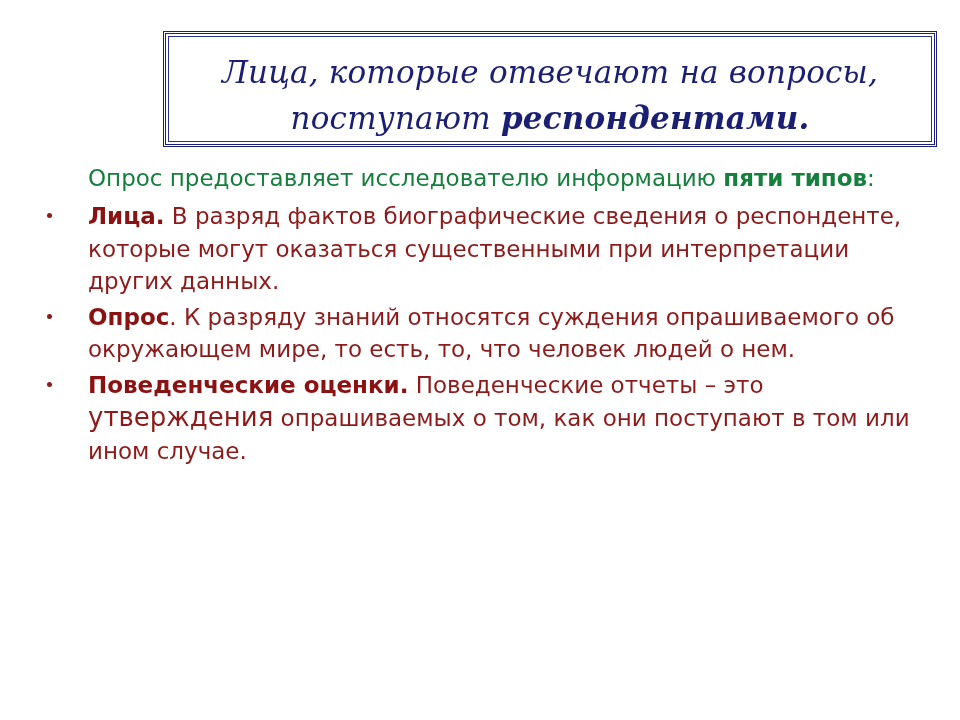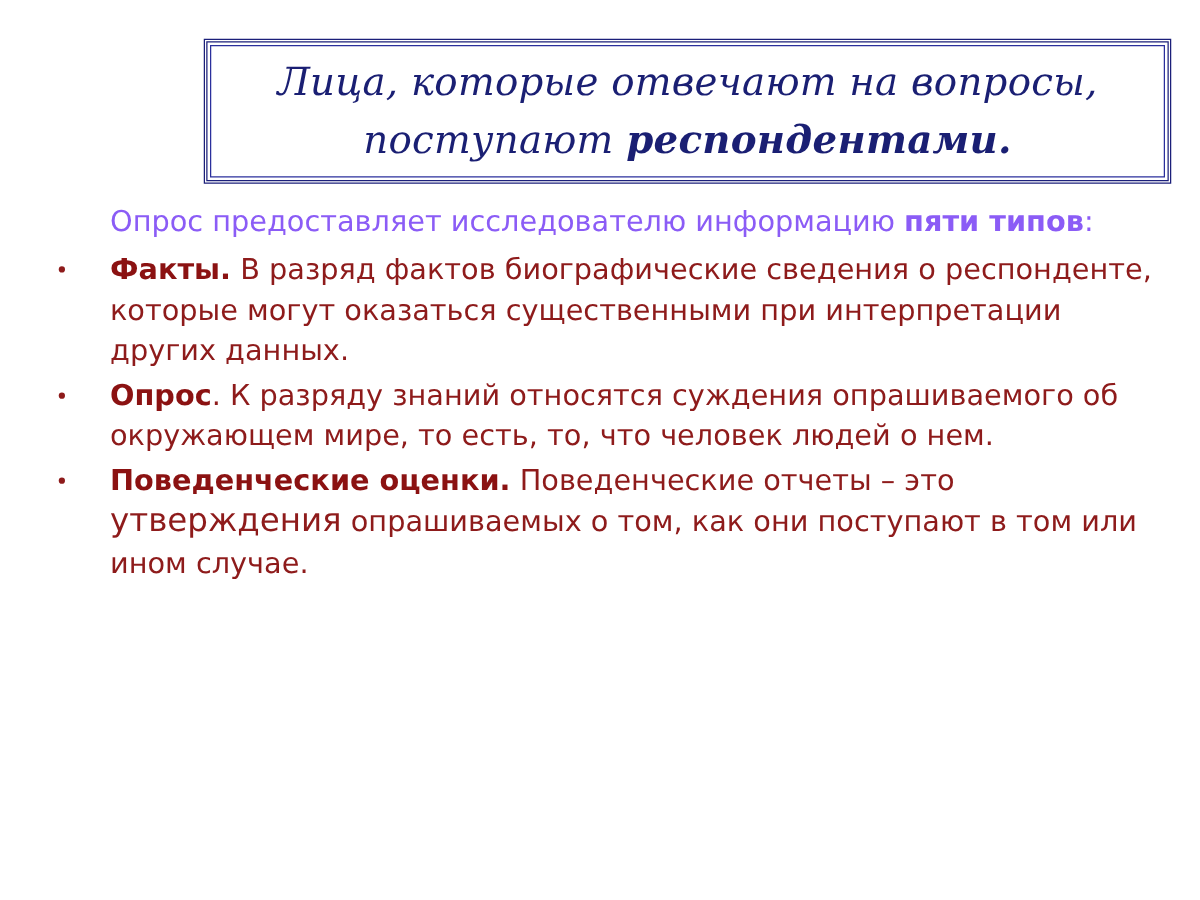--- a/index.html
+++ b/index.html
@@ -27,21 +27,21 @@
     border: 3px double #1b1f7a;
     background: #ffffff;
     padding: 2px;
   }
   .title-box-inner {
     width: 100%;
     height: 100%;
     box-sizing: border-box;
     border: 1px solid #2a2f9c;
     display: flex;
-    align-items: center;
+    align-items: flex-end;
     justify-content: center;
   }
   .title-text {
     display: block;
     width: 100%;
     text-align: center;
     color: #1a1f73;
     font-family: "DejaVu Serif", "Liberation Serif", serif;
     font-style: italic;
     font-size: 31px;
@@ -55,21 +55,21 @@
   }
 
   
   .body-area {
     position: absolute;
     left: 0;
     top: 162px;
     width: 960px;
   }
   .intro {
-    color: #8b5cf6;
+    color: #15803d;
     font-size: 23px;
     line-height: 32px;
     margin: 0 0 6px 0;
     padding-left: 88px;
     padding-right: 20px;
     font-family: "DejaVu Sans", sans-serif;
   }
   .intro .b {
     font-weight: bold;
   }
@@ -119,21 +119,21 @@
   </div>
 </div>
 
 <div class="body-area">
 
   <p class="intro"><span>Опрос предоставляет исследователю информацию </span><span class="b">пяти типов</span><span>:</span></p>
 
   <ul class="bullets">
 
     <li>
-      <span class="bullet-dot"></span><span class="term">Факты.</span><span>  В разряд фактов биографические сведения о респонденте, которые могут оказаться существенными при интерпретации других данных.</span>
+      <span class="bullet-dot"></span><span class="term">Лица.</span><span>  В разряд фактов биографические сведения о респонденте, которые могут оказаться существенными при интерпретации других данных.</span>
     </li>
 
     <li>
       <span class="bullet-dot"></span><span class="term">Опрос</span><span>. К разряду знаний относятся суждения опрашиваемого об окружающем мире, то есть, то, что человек людей о нем.</span>
     </li>
 
 
 
     <li>
       <span class="bullet-dot"></span><span class="term">Поведенческие оценки.</span><span> Поведенческие отчеты – это </span><span class="big-word">утверждения</span><span> опрашиваемых о том, как они поступают в том или ином случае.</span>

